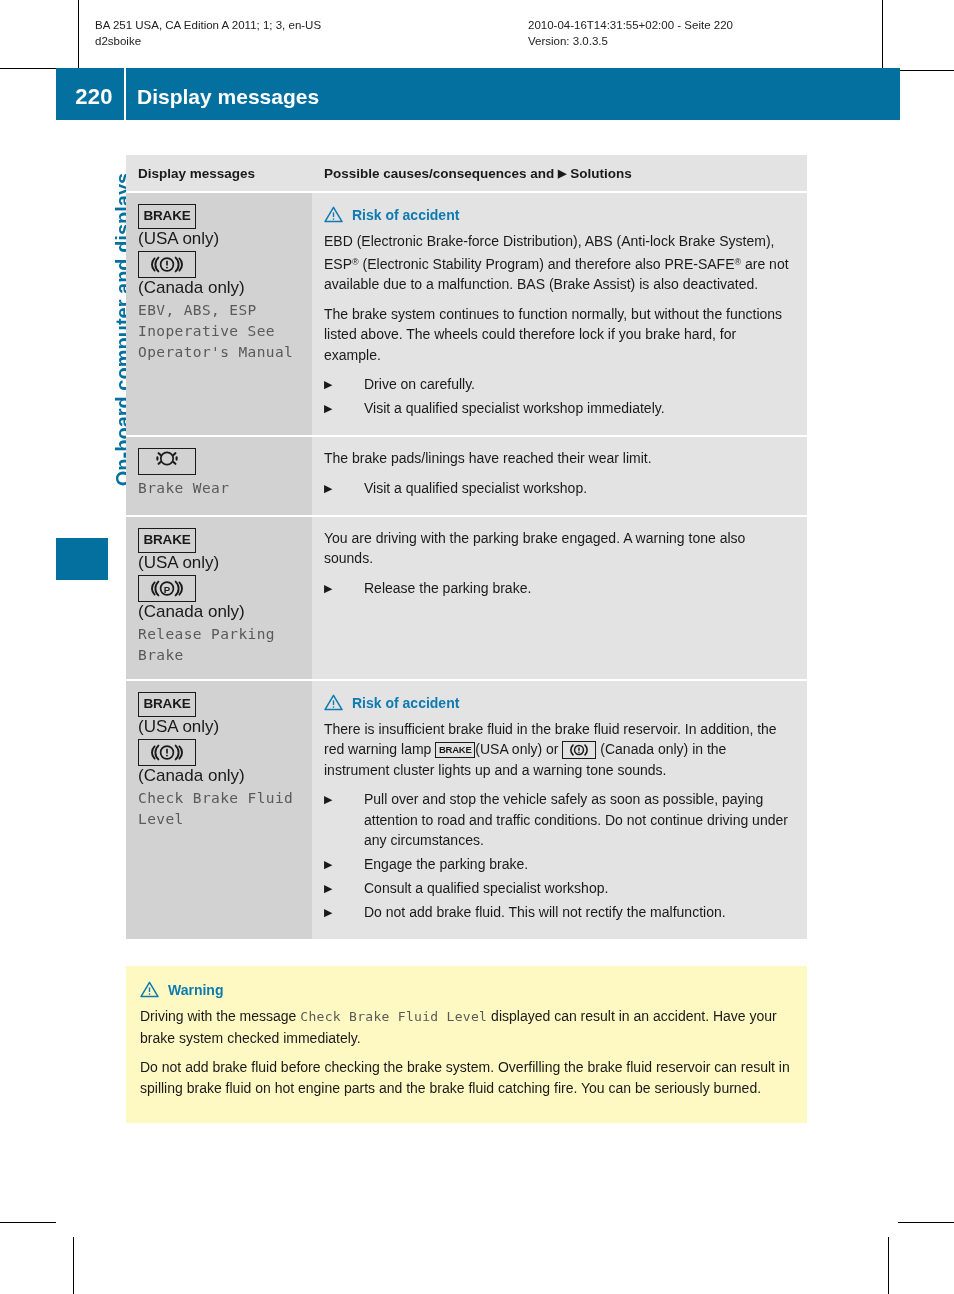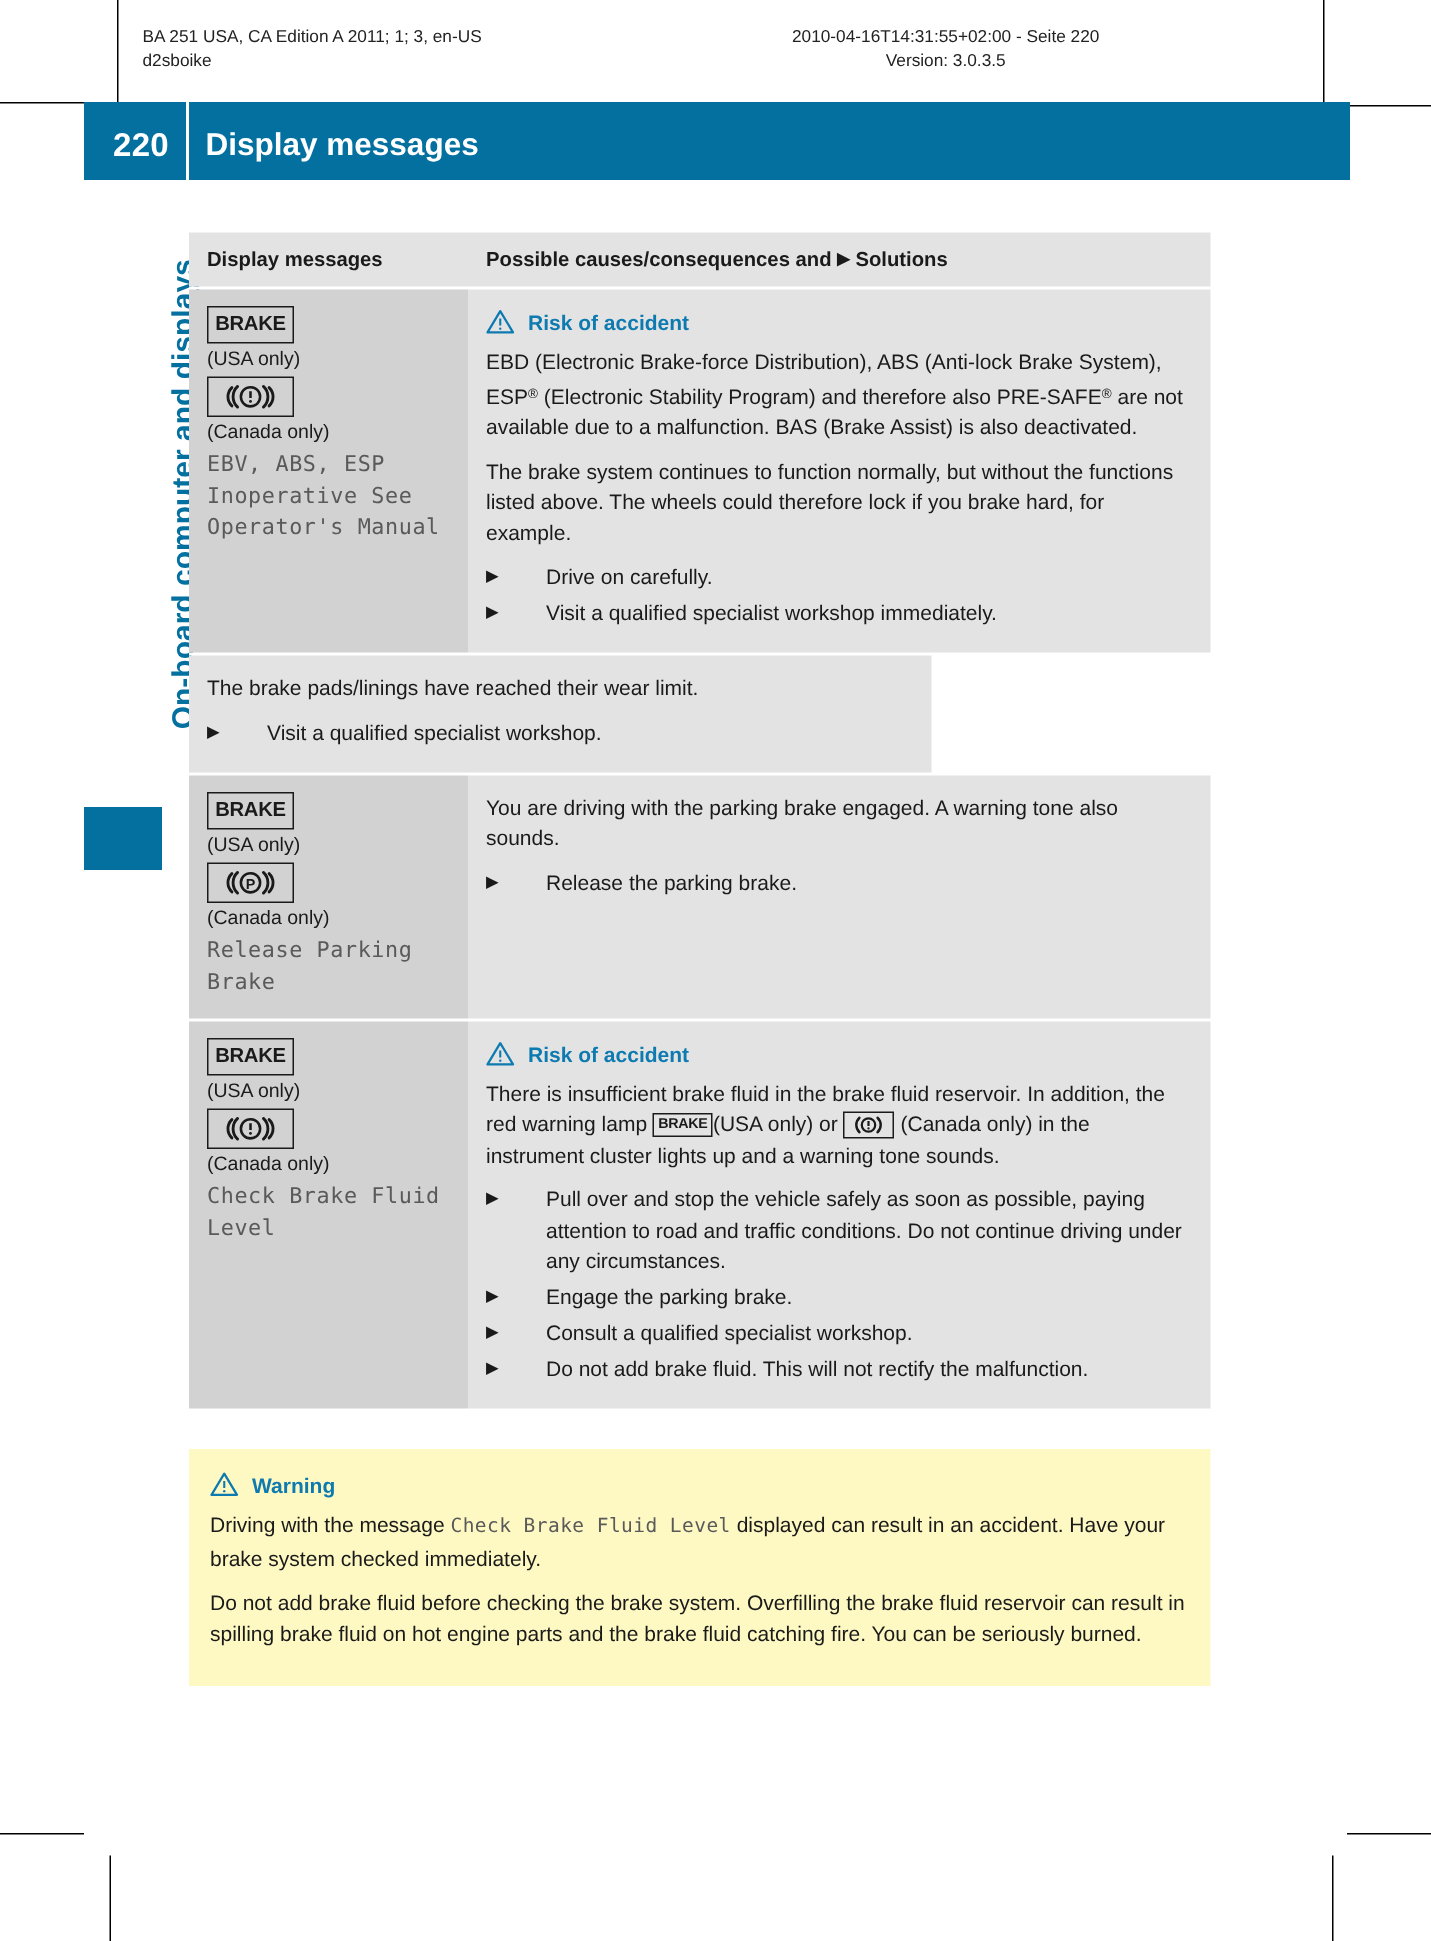--- a/index.html
+++ b/index.html
@@ -5,21 +5,21 @@
   html,body{margin:0;padding:0;}
   body{
     width:954px;height:1294px;background:#fff;position:relative;overflow:hidden;
     font-family:"Liberation Sans", sans-serif;color:#1a1a1a;
   }
   
   .cropline{position:absolute;background:#000;}
   
   .meta{position:absolute;font-size:11.5px;line-height:16px;color:#222;white-space:pre-line;}
   .meta-left{left:95px;top:17px;}
-  .meta-right{left:528px;top:17px;text-align:center;}
+  .meta-right{left:528px;top:17px;}
   
   .headerband{position:absolute;left:56px;top:68px;width:844px;height:52px;background:#0470a0;}
   .header-divider{position:absolute;left:124px;top:68px;width:2px;height:52px;background:#fff;}
   .pagenum{position:absolute;left:70px;top:84px;width:48px;text-align:center;color:#fff;
            font-size:22px;font-weight:bold;letter-spacing:.2px;}
   .chapter-title{position:absolute;left:137px;top:85px;color:#fff;font-size:21px;font-weight:bold;}
   
   .sidehead{
     position:absolute;left:-67px;top:318px;width:380px;
     transform:rotate(-90deg);transform-origin:center center;
@@ -32,21 +32,21 @@
   .trow:last-child{border-bottom:none;}
   .thead .cell-l,.thead .cell-r{background:#e3e3e3;padding-top:9px;padding-bottom:9px;}
   .cell-l{width:186px;background:#d2d2d2;padding:11px 12px 13px 12px;box-sizing:border-box;}
   .cell-r{width:495px;background:#e3e3e3;padding:11px 14px 13px 12px;box-sizing:border-box;}
   .th-text{font-size:13.5px;font-weight:bold;color:#1a1a1a;}
   .th-arrow{display:inline-block;font-size:11px;vertical-align:1px;}
   
   .lcd{font-family:"DejaVu Sans Mono","Liberation Mono",monospace;font-size:14.5px;
        line-height:21px;color:#5a5a5a;letter-spacing:.4px;white-space:pre-line;margin-top:3px;}
   .lcd-inline{font-family:"DejaVu Sans Mono","Liberation Mono",monospace;font-size:13px;color:#5a5a5a;letter-spacing:.3px;}
-  .region{font-size:13px;line-height:17px;color:#1a1a1a;margin:1px 0 4px 0;}
+  .region{font-size:17px;line-height:17px;color:#1a1a1a;margin:1px 0 4px 0;}
   
   .iconbox{display:inline-block;border:1.6px solid #1a1a1a;background:#d2d2d2;
            box-sizing:border-box;text-align:center;vertical-align:middle;}
   .ib-brake{width:58px;height:25px;line-height:22px;font-size:13.5px;font-weight:bold;letter-spacing:-.2px;}
   .ib-sym{width:58px;height:27px;line-height:0;}
   .ib-sym svg{vertical-align:middle;margin-top:3px;}
   .ib-wear{width:58px;height:27px;line-height:0;}
   
   .ib-inline-brake{width:40px;height:16px;line-height:14px;font-size:9.5px;font-weight:bold;
                    background:#e3e3e3;border-width:1.2px;letter-spacing:-.2px;}
@@ -136,20 +136,34 @@
           <span class="btext">Drive on carefully.</span>
         </div>
       <div class="bullet">
           <span class="bmark">▶</span>
           <span class="btext">Visit a qualified specialist workshop immediately.</span>
         </div>
     </div>
   </div>
 
   <div class="trow">
+    <div class="cell-l">
+      <div class="iconbox ib-wear">
+        <svg width="40" height="19" viewBox="0 0 40 19">
+          <circle cx="20" cy="9.5" r="6.2" fill="none" stroke="#1a1a1a" stroke-width="1.7"></circle>
+          <path d="M11.6 4.2 L13.6 6.0" stroke="#1a1a1a" stroke-width="2.1" stroke-linecap="round"></path>
+          <path d="M10.4 8.4 L10.4 10.6" stroke="#1a1a1a" stroke-width="2.1" stroke-linecap="round"></path>
+          <path d="M11.6 14.8 L13.6 13.0" stroke="#1a1a1a" stroke-width="2.1" stroke-linecap="round"></path>
+          <path d="M28.4 4.2 L26.4 6.0" stroke="#1a1a1a" stroke-width="2.1" stroke-linecap="round"></path>
+          <path d="M29.6 8.4 L29.6 10.6" stroke="#1a1a1a" stroke-width="2.1" stroke-linecap="round"></path>
+          <path d="M28.4 14.8 L26.4 13.0" stroke="#1a1a1a" stroke-width="2.1" stroke-linecap="round"></path>
+        </svg>
+      </div>
+      <div class="lcd">Brake Wear</div>
+    </div>
     <div class="cell-r">
       <p class="para">The brake pads/linings have reached their wear limit.</p>
       <div class="bullet">
           <span class="bmark">▶</span>
           <span class="btext">Visit a qualified specialist workshop.</span>
         </div>
     </div>
   </div>
 
   <div class="trow">

